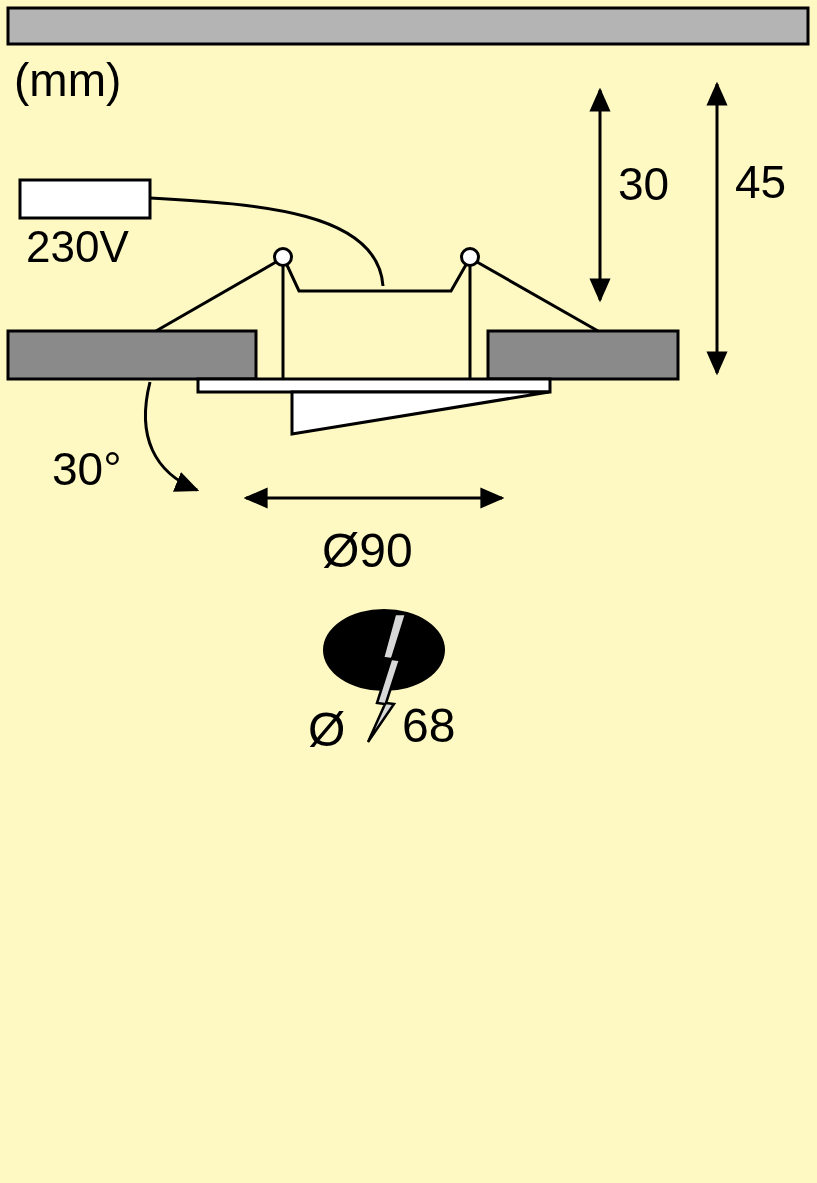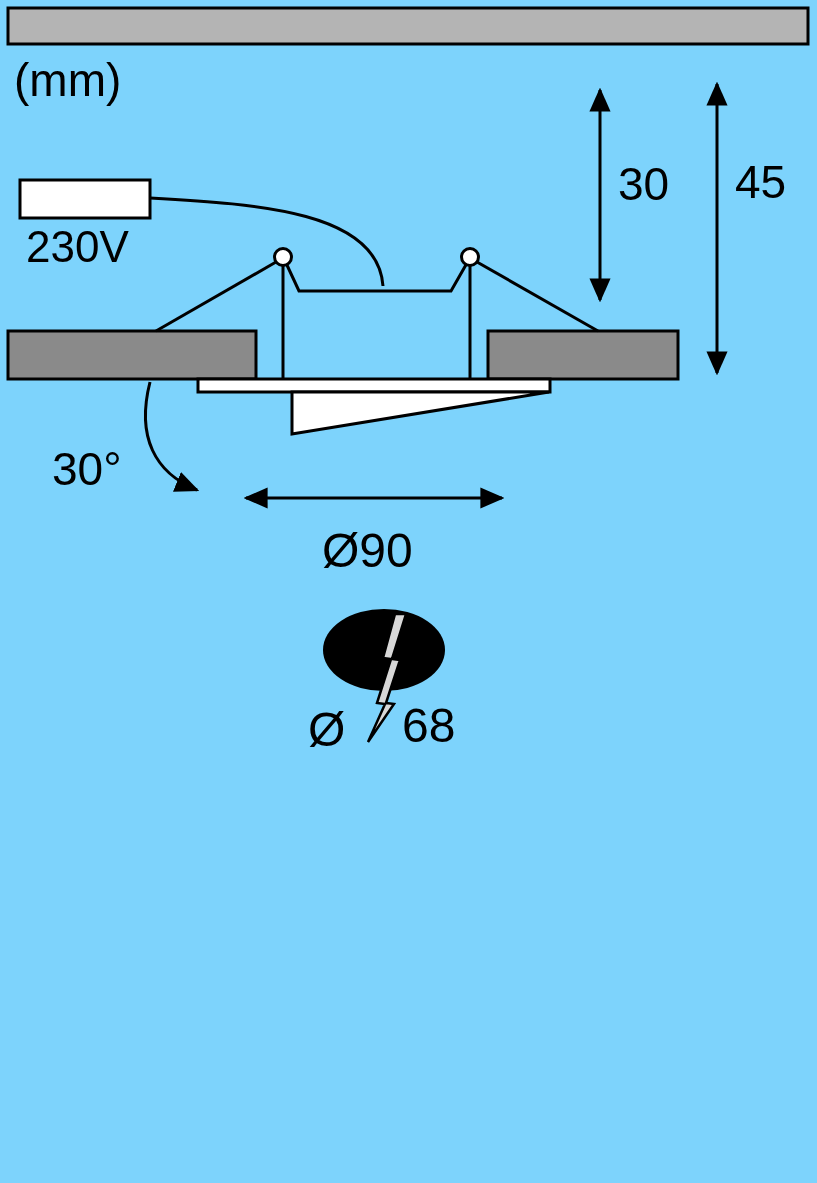--- a/index.html
+++ b/index.html
@@ -1,20 +1,20 @@
 <!DOCTYPE html>
 <html><head>
 <meta charset="utf-8">
 <style>
   html, body { margin: 0; padding: 0; background: #ffffff; }
   .stage {
     position: relative;
     width: 817px;
     height: 1183px;
-    background: #7dd3fc;
+    background: #fef9c3;
     font-family: "Liberation Sans", sans-serif;
     overflow: hidden;
     text-align: right;
   }
   svg { display: block; }
   .outline { stroke: #000000; stroke-width: 3; fill: none; }
   .filled-outline { stroke: #000000; stroke-width: 3; }
   .dim-line { stroke: #000000; stroke-width: 3; fill: none; }
   .label {
     font-family: "Liberation Sans", sans-serif;

